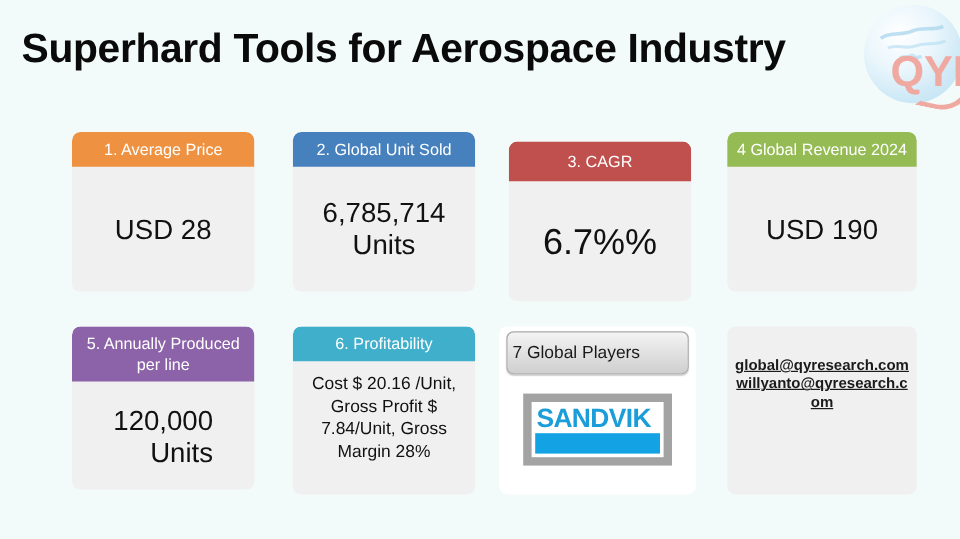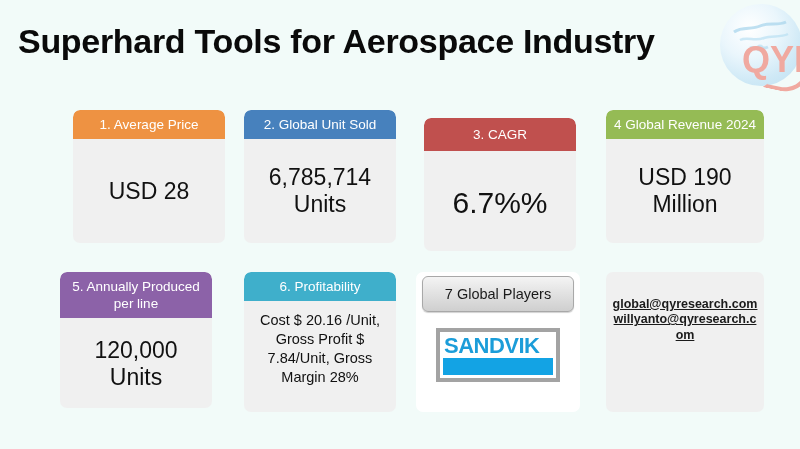--- a/index.html
+++ b/index.html
@@ -105,21 +105,21 @@
   .huge-value {
     font-size: 30px;
     line-height: 34px;
   }
   .small-value {
     font-size: 14.5px;
     line-height: 19px;
   }
 
   
-  #card-1 { left: 73px;  top: 110px; width: 152px; height: 133px; }
+  #card-1 { left: 60px;  top: 110px; width: 152px; height: 133px; }
   #card-2 { left: 244px; top: 110px; width: 152px; height: 133px; }
   #card-3 { left: 424px; top: 118px; width: 152px; height: 133px; }
   #card-4 { left: 606px; top: 110px; width: 158px; height: 133px; }
   
   #card-5 { left: 60px;  top: 272px; width: 152px; height: 136px; }
   #card-6 { left: 244px; top: 272px; width: 152px; height: 140px; }
   #card-7 { left: 416px; top: 272px; width: 164px; height: 140px; background: #ffffff; }
   #card-8 { left: 606px; top: 272px; width: 158px; height: 140px; }
 
   #card-1 .card-head { background: #ee9242; }
@@ -127,44 +127,44 @@
   #card-3 .card-head { background: #c0504e; }
   #card-4 .card-head { background: #95bb55; }
   #card-5 .card-head { background: #8c62a8; }
   #card-6 .card-head { background: #3fafcb; }
   #card-8 .card-head { background: #4781bd; }
 
   #card-1 .card-body,
   #card-2 .card-body,
   #card-3 .card-body,
   #card-4 .card-body { height: 104px; }
-  #card-5 .card-body { height: 92px; }
+  #card-5 .card-body { height: 92px; text-align: right; }
   #card-6 .card-body { height: 96px; padding: 0 6px; }
   #card-8 .card-body { height: 96px; padding: 16px 6px; }
 
   #card-3 .card-head { padding-top: 8px; padding-bottom: 8px; }
   #card-3 .card-body { height: 103px; }
 
   
   #card-7 .players-head {
     margin: 4px 6px 0 6px;
     border: 1px solid #a8a8a8;
     border-radius: 6px;
     background: linear-gradient(to bottom, #f4f4f4 0%, #e3e3e3 45%, #cfcfcf 100%);
     color: #1a1a1a;
     font-size: 14.5px;
     line-height: 18px;
-    text-align: center;
+    text-align: left;
     padding: 8px 4px;
     box-shadow: 0 1px 1px rgba(0,0,0,0.18);
   }
   #card-7 .sandvik-logo {
     margin: 16px auto 0 auto;
     width: 124px;
-    border: 4px solid #a3a3a3;
+    border: 7px solid #a3a3a3;
     background: #ffffff;
     padding: 2px 3px 3px 3px;
     box-sizing: border-box;
   }
   #card-7 .sandvik-word {
     font-size: 22px;
     font-weight: bold;
     color: #1b9dd9;
     letter-spacing: -0.5px;
     line-height: 23px;
@@ -233,21 +233,20 @@
   <div class="card-body">
     <div class="huge-value">6.7%%</div>
   </div>
 </div>
 
 <div class="card" id="card-4">
   <div class="card-head">4 Global Revenue 2024</div>
   <div class="card-body">
     <div class="big-value">
       <div>USD 190</div>
-      <div>Million</div>
     </div>
   </div>
 </div>
 
 <div class="card" id="card-5">
   <div class="card-head">5. Annually Produced per line</div>
   <div class="card-body">
     <div class="big-value">
       <div>120,000</div>
       <div>Units</div>

